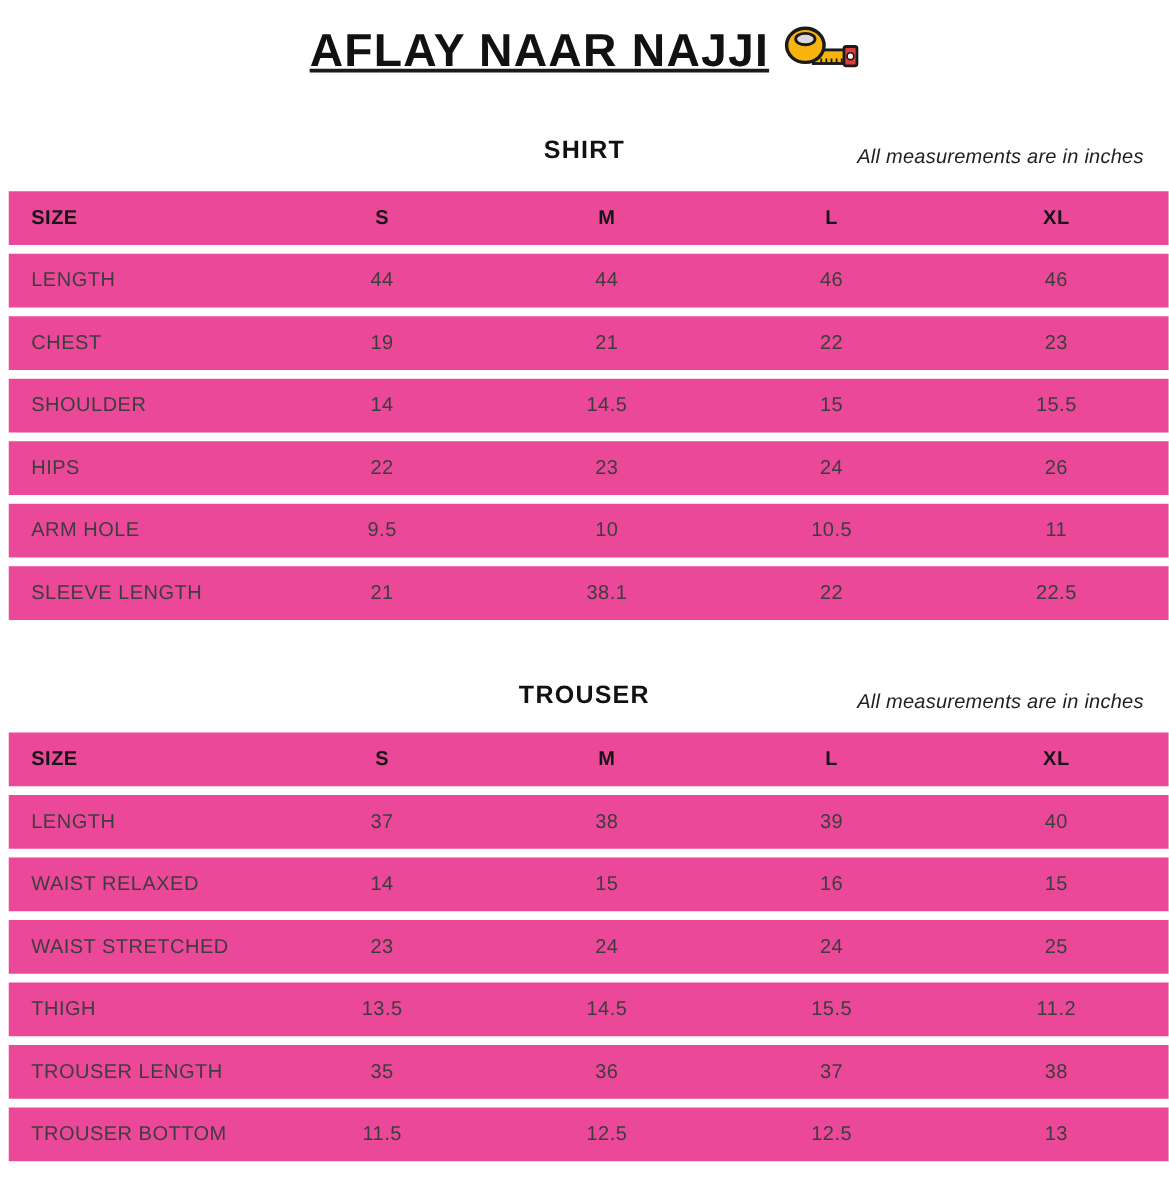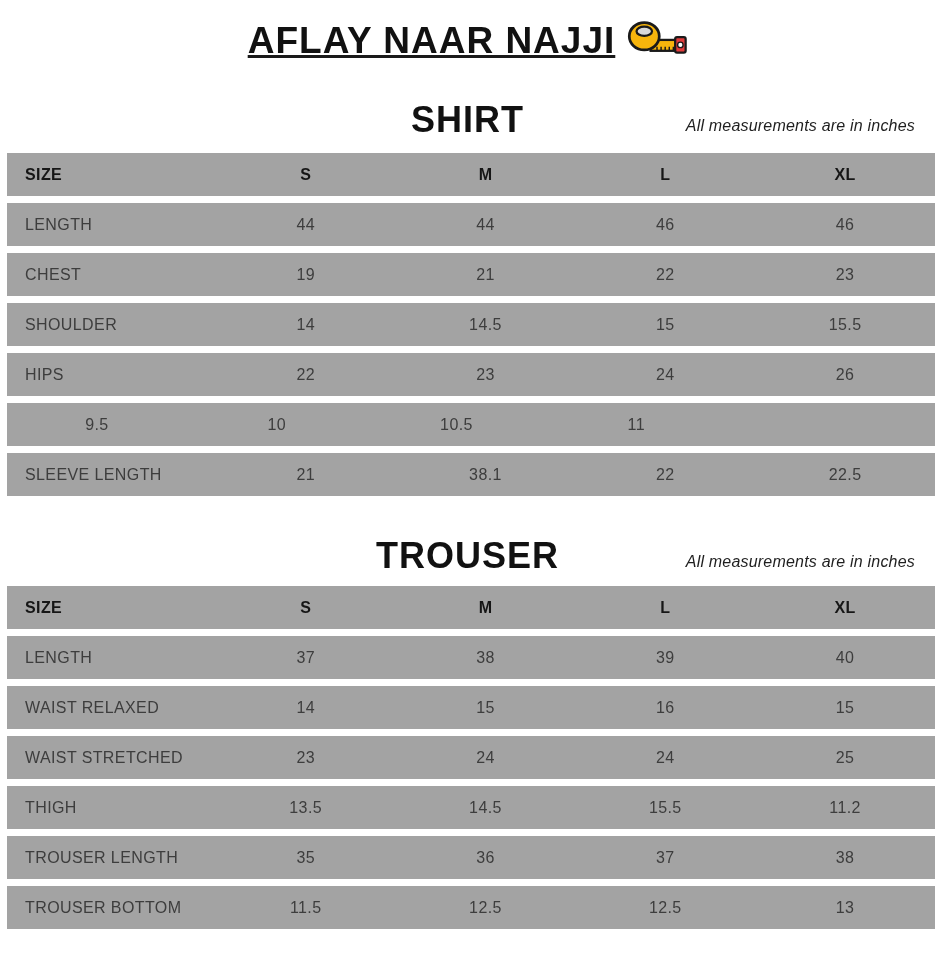--- a/index.html
+++ b/index.html
@@ -13,31 +13,31 @@
   .page-header {
     display: flex; justify-content: center; align-items: center;
     gap: 12px; padding-top: 16px; height: 50px; text-decoration: underline;
   }
   .page-title {
     font-size: 37px; font-weight: 800; letter-spacing: 1px; color: #111111;
   }
   .tape-icon { display: inline-block; }
   .section-head { position: relative; margin-top: 36px; height: 36px; }
   .section-title {
-    text-align: center; font-size: 36px; font-weight: 800;
+    text-align: center; font-size: 20px; font-weight: 800;
     letter-spacing: 1px; line-height: 36px; color: #111111;
   }
   .section-note {
     position: absolute; right: 20px; bottom: 3px;
     font-style: italic; font-size: 16px; color: #1f1f1f; letter-spacing: 0.2px;
   }
   .size-table { margin: 15px 0 0 7px; }
   .trow {
     display: flex; align-items: center;
-    background: #a3a3a3; height: 43px; margin-bottom: 7px;
+    background: #ec4899; height: 43px; margin-bottom: 7px;
   }
   .trow:last-child { margin-bottom: 0; }
   .cell { font-size: 16px; color: #3d3d3d; letter-spacing: 0.4px; }
   .cell.label { width: 22.5%; padding-left: 18px; box-sizing: border-box; text-align: left; }
   .cell.val { width: 19.375%; text-align: center; }
   .trow.head .cell { font-weight: 700; color: #161616; }
 </style>
 </head>
 <body>
 
@@ -90,20 +90,21 @@
       <div class="cell val">15.5</div>
     </div>
     <div class="trow">
       <div class="cell label">HIPS</div>
       <div class="cell val">22</div>
       <div class="cell val">23</div>
       <div class="cell val">24</div>
       <div class="cell val">26</div>
     </div>
     <div class="trow">
+      <div class="cell label">ARM HOLE</div>
       <div class="cell val">9.5</div>
       <div class="cell val">10</div>
       <div class="cell val">10.5</div>
       <div class="cell val">11</div>
     </div>
     <div class="trow">
       <div class="cell label">SLEEVE LENGTH</div>
       <div class="cell val">21</div>
       <div class="cell val">38.1</div>
       <div class="cell val">22</div>

